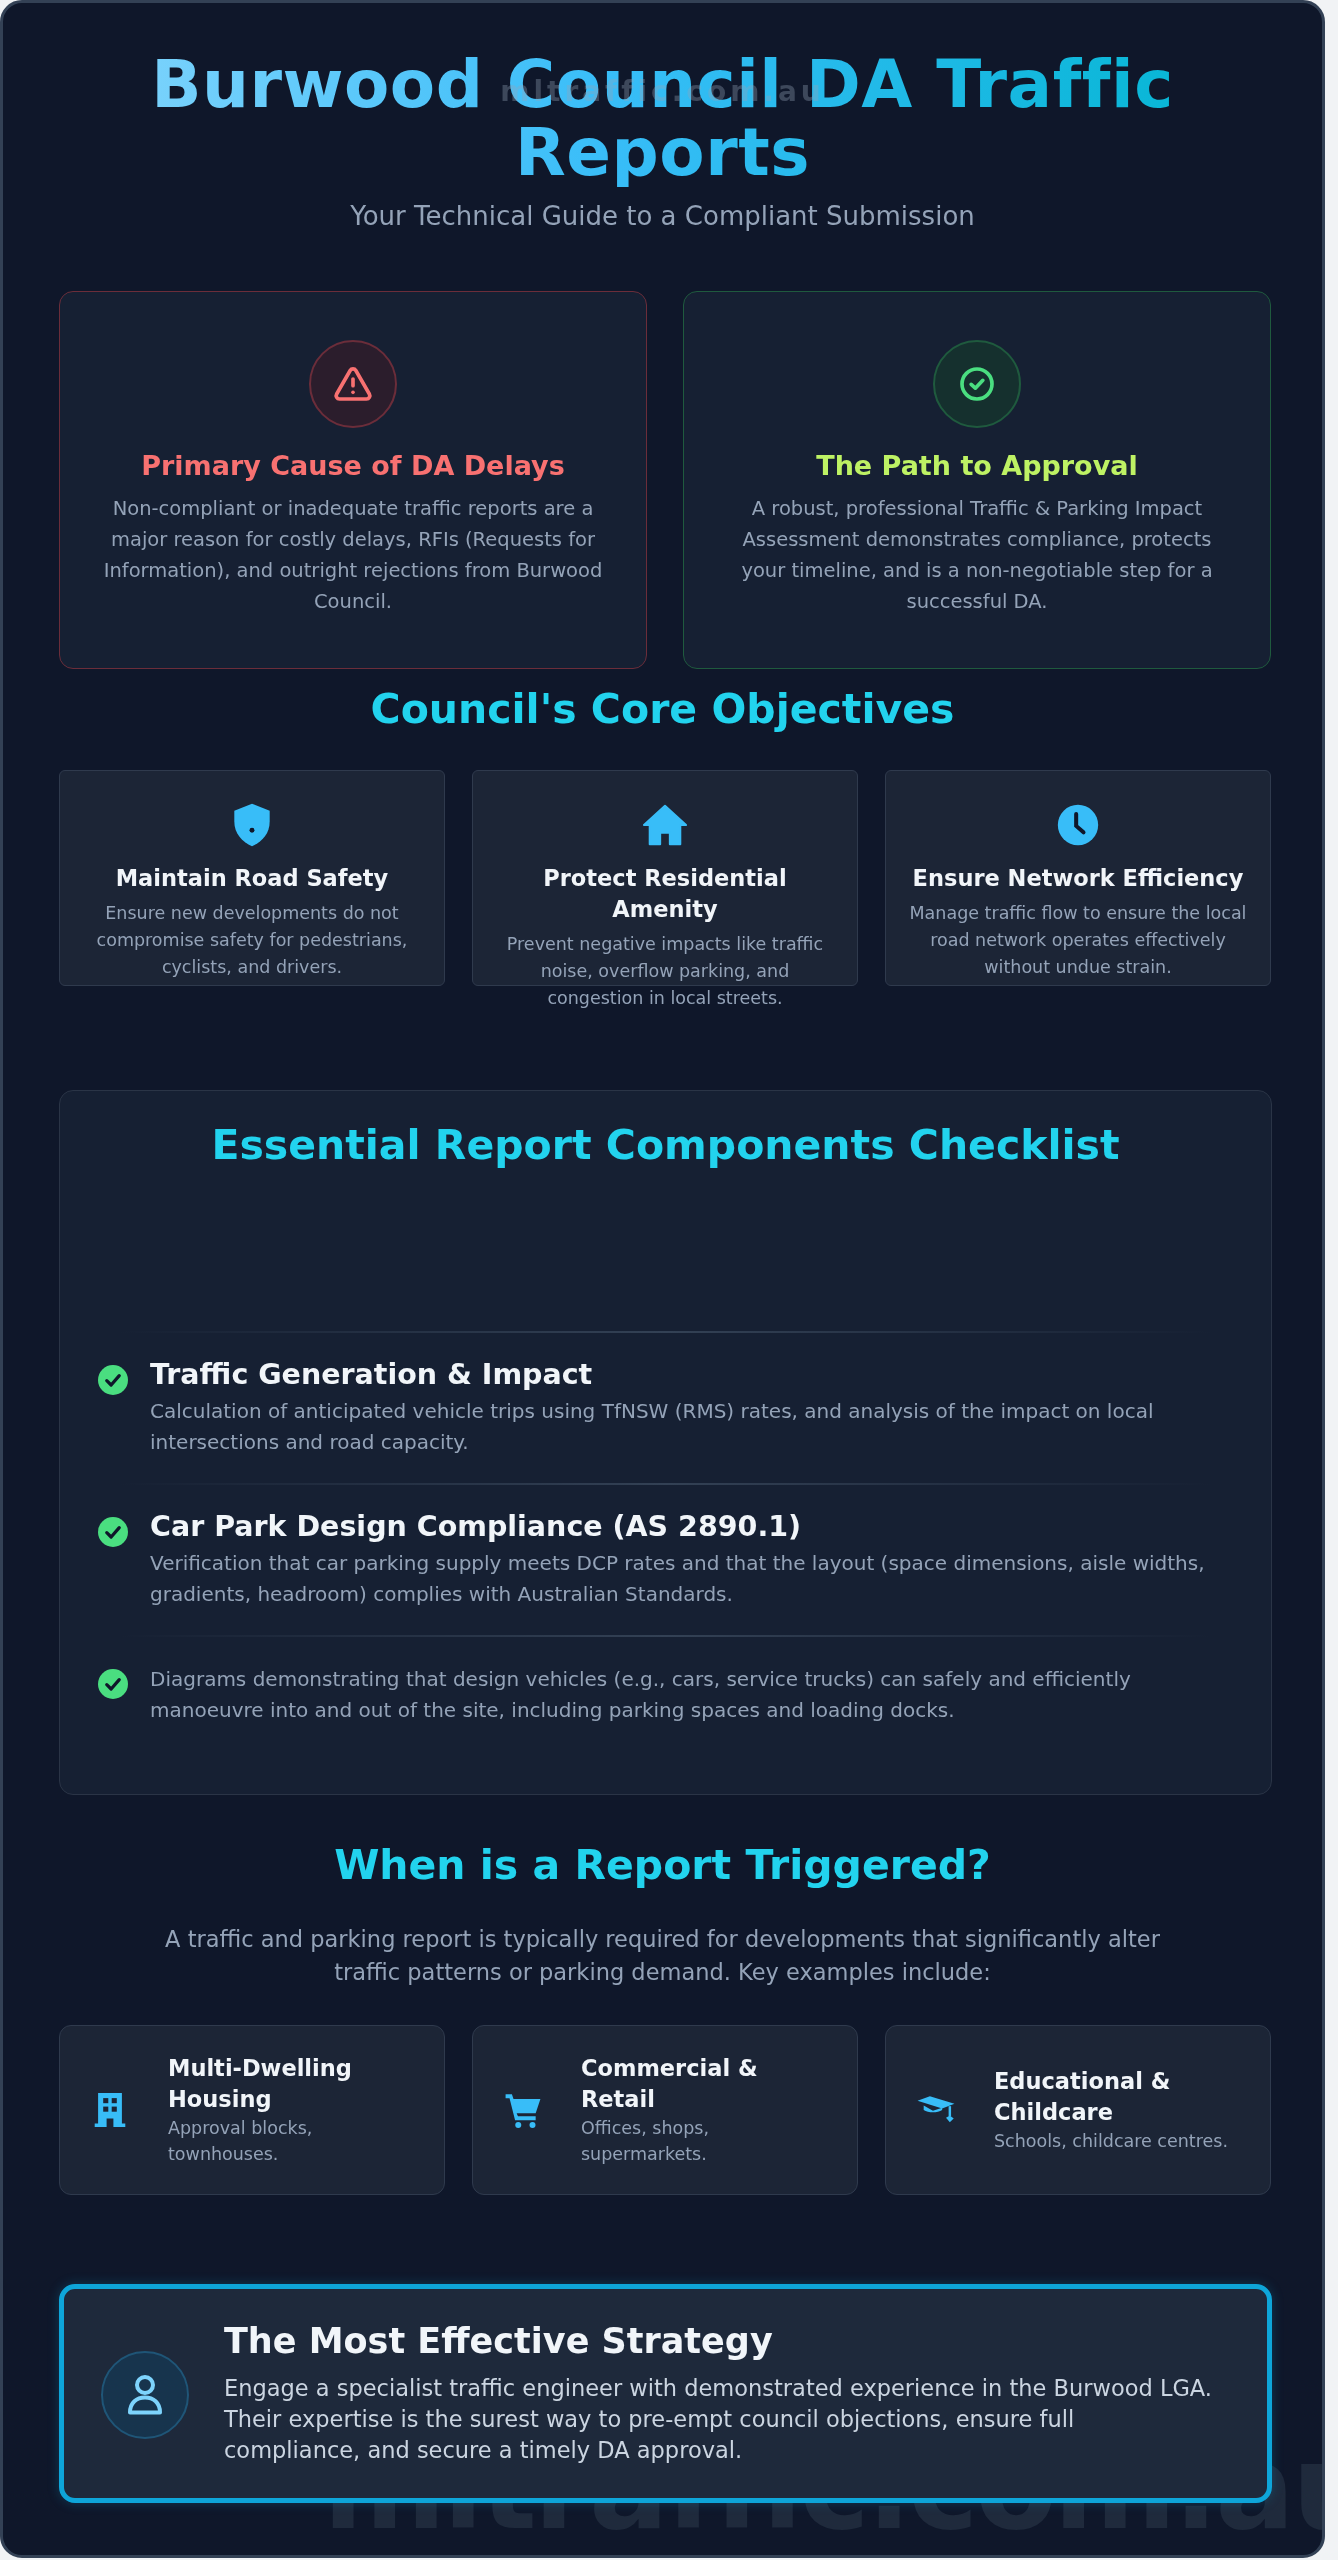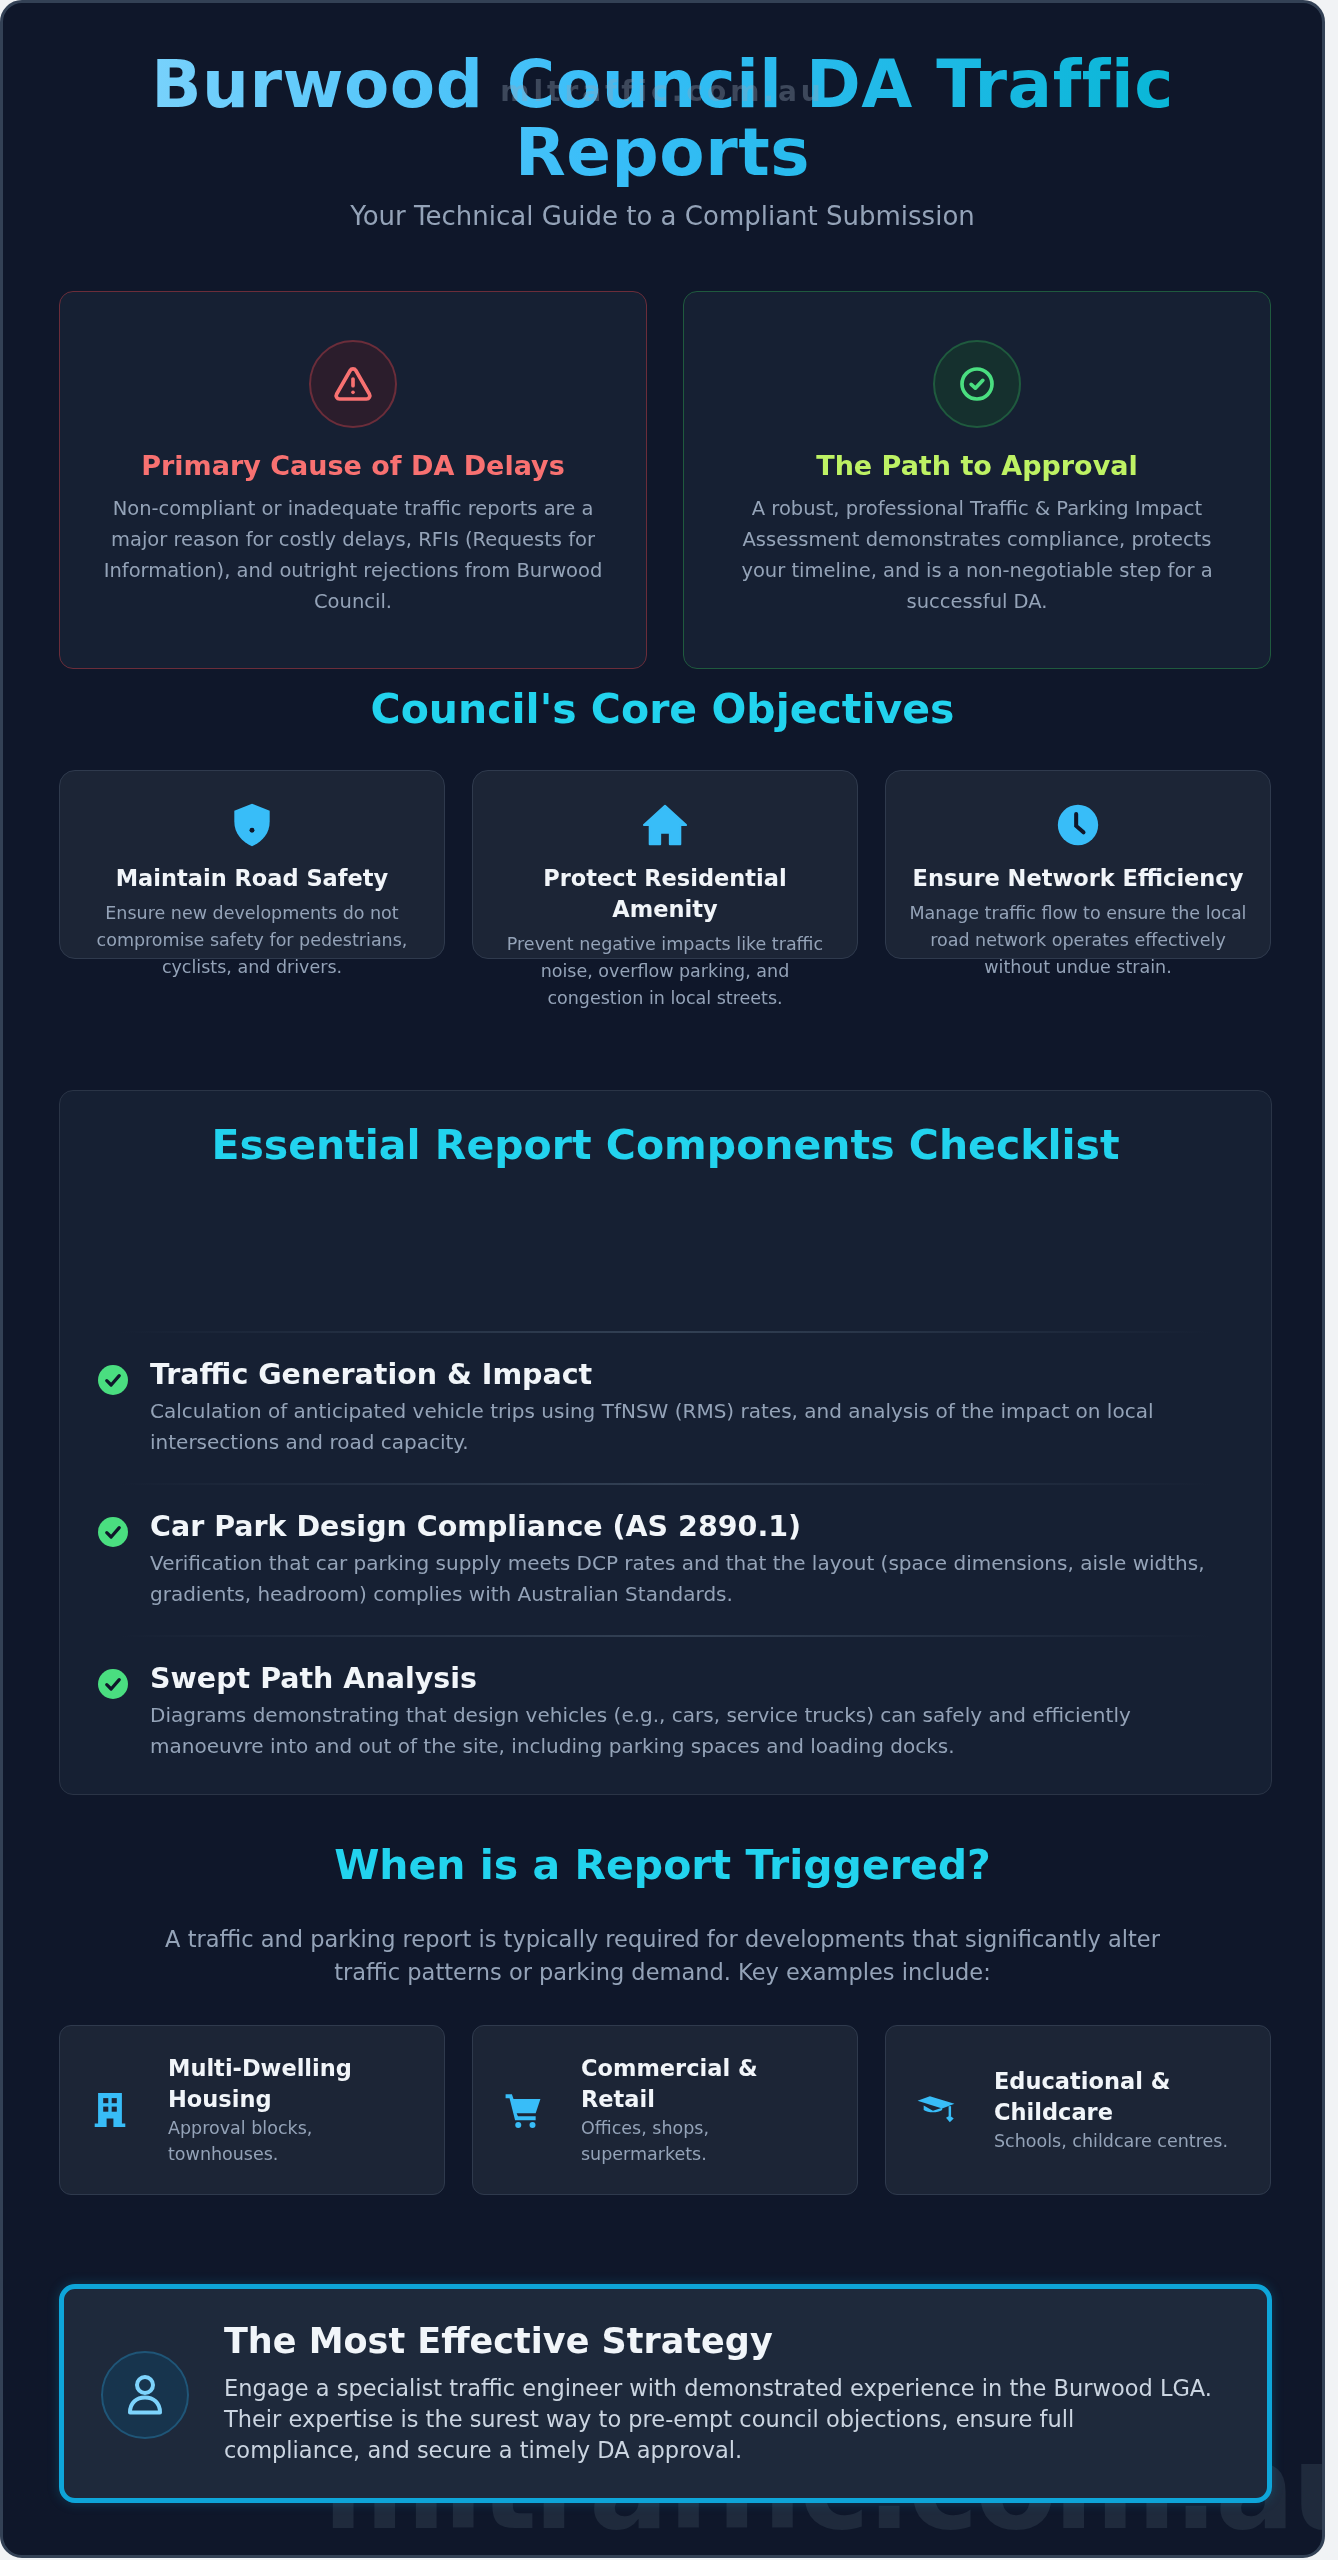--- a/index.html
+++ b/index.html
@@ -51,22 +51,22 @@
   .alert-red .alert-title { color: #f87171; }
   .alert-green .alert-title { color: #bef264; }
   .alert-text { margin-top: 12px; font-size: 19.5px; line-height: 31px; color: #94a3b8; }
 
   .section-title {
     position: absolute; left: 0; right: 0; text-align: center;
     font-weight: bold; font-size: 41px; color: #22d3ee;
   }
 
   .obj-card {
-    position: absolute; top: 767px; width: 386px; height: 189px;
-    background: #1c2536; border: 1px solid #2f3a4d; border-radius: 16px;
+    position: absolute; top: 767px; width: 386px; height: 216px;
+    background: #1c2536; border: 1px solid #2f3a4d; border-radius: 6px;
     text-align: center; padding: 30px 22px 0;
   }
   .obj-icon { height: 48px; display: flex; justify-content: center; align-items: center; }
   .obj-title { margin-top: 14px; font-size: 22.5px; font-weight: bold; color: #f1f5f9; line-height: 31px; }
   .obj-text { margin-top: 6px; font-size: 17.5px; line-height: 27px; color: #94a3b8; }
 
   .checklist {
     position: absolute; left: 56px; top: 1087px; width: 1213px; height: 705px;
     background: #162033; border: 1px solid #2a3446; border-radius: 14px;
   }
@@ -198,21 +198,20 @@
       <div class="check-title">Car Park Design Compliance (AS 2890.1)</div>
       <div class="check-text">Verification that car parking supply meets DCP rates and that the layout (space dimensions, aisle widths, gradients, headroom) complies with Australian Standards.</div>
     </div>
     <div class="divider" style="top:544px;"></div>
 
     <div class="check-item" style="top:570px;">
       <svg class="check-icon" viewBox="0 0 24 24">
         <circle cx="12" cy="12" r="12" fill="#4ade80"></circle>
           <polyline points="7 12.5 10.5 16 17 8.5" fill="none" stroke="#0f172a" stroke-width="2.6" stroke-linecap="round" stroke-linejoin="round"></polyline>
       </svg>
-      <div class="check-title">Swept Path Analysis</div>
       <div class="check-text">Diagrams demonstrating that design vehicles (e.g., cars, service trucks) can safely and efficiently manoeuvre into and out of the site, including parking spaces and loading docks.</div>
     </div>
   </section>
 
   <h2 class="section-title" style="top:1838px;">When is a Report Triggered?</h2>
   <p class="trigger-intro">A traffic and parking report is typically required for developments that significantly alter traffic patterns or parking demand. Key examples include:</p>
 
   <div class="trigger-card" style="left:56px;">
     <div class="trigger-icon">
       <svg width="34" height="38" viewBox="0 0 20 22">

